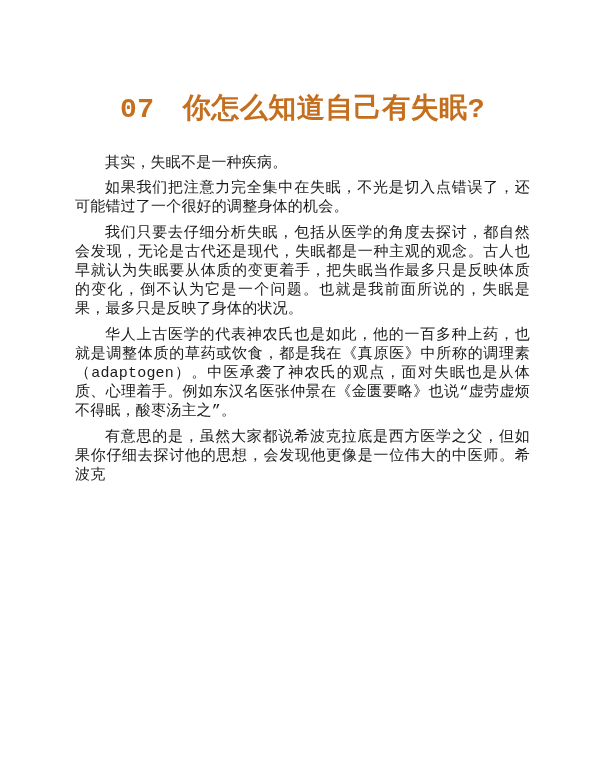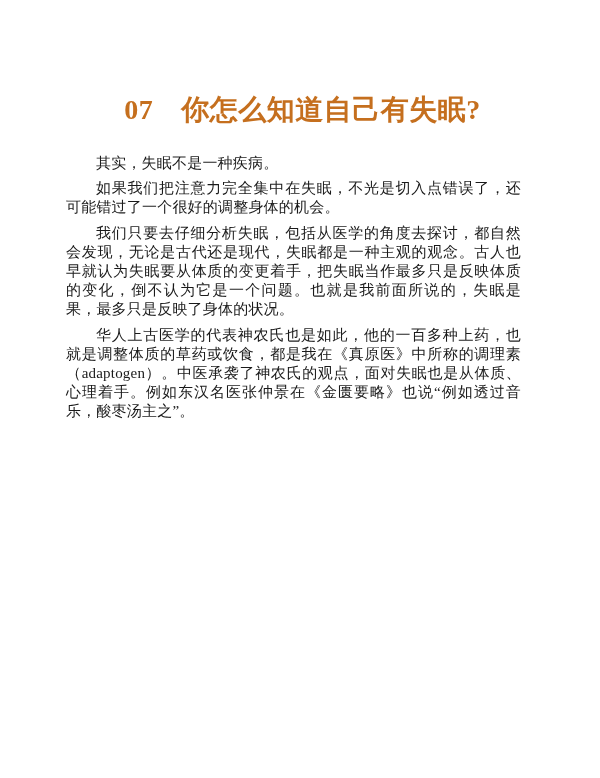--- a/index.html
+++ b/index.html
@@ -6,21 +6,21 @@
     margin: 0;
     padding: 0;
     background: #ffffff;
   }
   .page {
     position: relative;
     width: 600px;
     height: 632px;
     background: #ffffff;
     overflow: hidden;
-    font-family: Liberation Serif, serif;
+    font-family: Liberation Mono, monospace;
   }
   .chapter-title {
     position: absolute;
     top: 94px;
     left: 75px;
     width: 455px;
     margin: 0;
     text-align: center;
     font-size: 28px;
     font-weight: bold;
@@ -29,21 +29,21 @@
     letter-spacing: 0.5px;
     white-space: nowrap;
   }
   .chapter-number {
     display: inline-block;
     margin-right: 28px;
   }
   .content {
     position: absolute;
     top: 154px;
-    left: 66px;
+    left: 75px;
     width: 455px;
   }
   .content p {
     margin: 0 0 6px 0;
     font-size: 15px;
     line-height: 19.2px;
     color: #1a1a1a;
     text-align: justify;
     text-indent: 2em;
     letter-spacing: 0.2px;
@@ -54,15 +54,16 @@
 
 <div class="page">
   <h1 class="chapter-title">
     <span class="chapter-number">07</span><span class="chapter-text">你怎么知道自己有失眠?</span>
   </h1>
 
   <div class="content">
     <p>其实，失眠不是一种疾病。</p>
     <p>如果我们把注意力完全集中在失眠，不光是切入点错误了，还可能错过了一个很好的调整身体的机会。</p>
     <p>我们只要去仔细分析失眠，包括从医学的角度去探讨，都自然会发现，无论是古代还是现代，失眠都是一种主观的观念。古人也早就认为失眠要从体质的变更着手，把失眠当作最多只是反映体质的变化，倒不认为它是一个问题。也就是我前面所说的，失眠是果，最多只是反映了身体的状况。</p>
-    <p>华人上古医学的代表神农氏也是如此，他的一百多种上药，也就是调整体质的草药或饮食，都是我在《真原医》中所称的调理素（adaptogen）。中医承袭了神农氏的观点，面对失眠也是从体质、心理着手。例如东汉名医张仲景在《金匮要略》也说“例如透过音乐，酸枣汤主之”。</p>
+    <p>华人上古医学的代表神农氏也是如此，他的一百多种上药，也就是调整体质的草药或饮食，都是我在《真原医》中所称的调理素（adaptogen）。中医承袭了神农氏的观点，面对失眠也是从体质、心理着手。例如东汉名医张仲景在《金匮要略》也说“虚劳虚烦不得眠，酸枣汤主之”。</p>
+    <p>有意思的是，虽然大家都说希波克拉底是西方医学之父，但如果你仔细去探讨他的思想，会发现他更像是一位伟大的中医师。希波克</p>
   </div>
 </div>
 
 </body></html>

